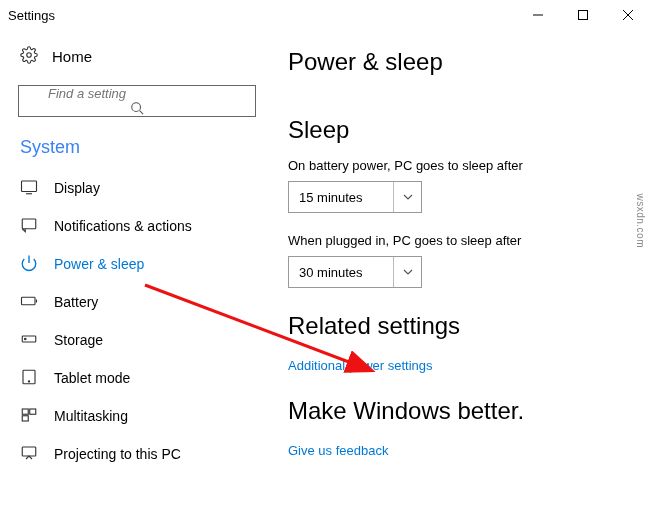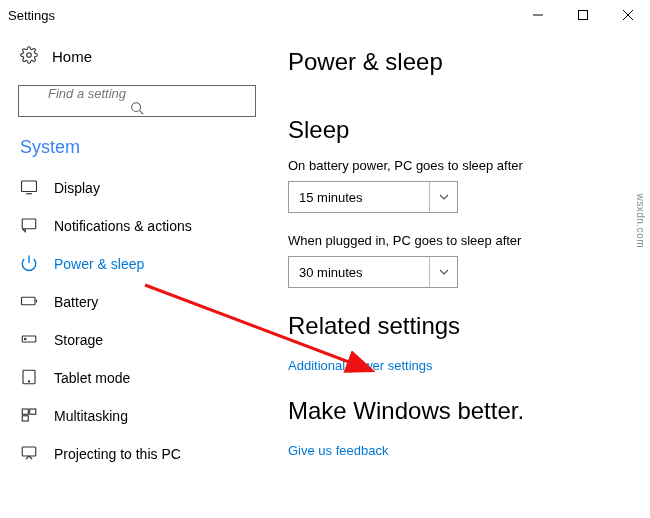--- a/index.html
+++ b/index.html
@@ -112,21 +112,21 @@
     }
     .setting-label {
       font-size: 13px;
       margin-bottom: 8px;
     }
     .dropdown {
       display: flex;
       justify-content: space-between;
       align-items: center;
       border: 1px solid #999;
-      width: 170px;
+      width: 134px;
       height: 32px;
       padding: 0 0 0 10px;
       margin-bottom: 20px;
       cursor: pointer;
       font-size: 13px;
     }
     .dropdown .chev {
       width: 28px;
       border-left: 1px solid #bbb;
       align-self: stretch;

